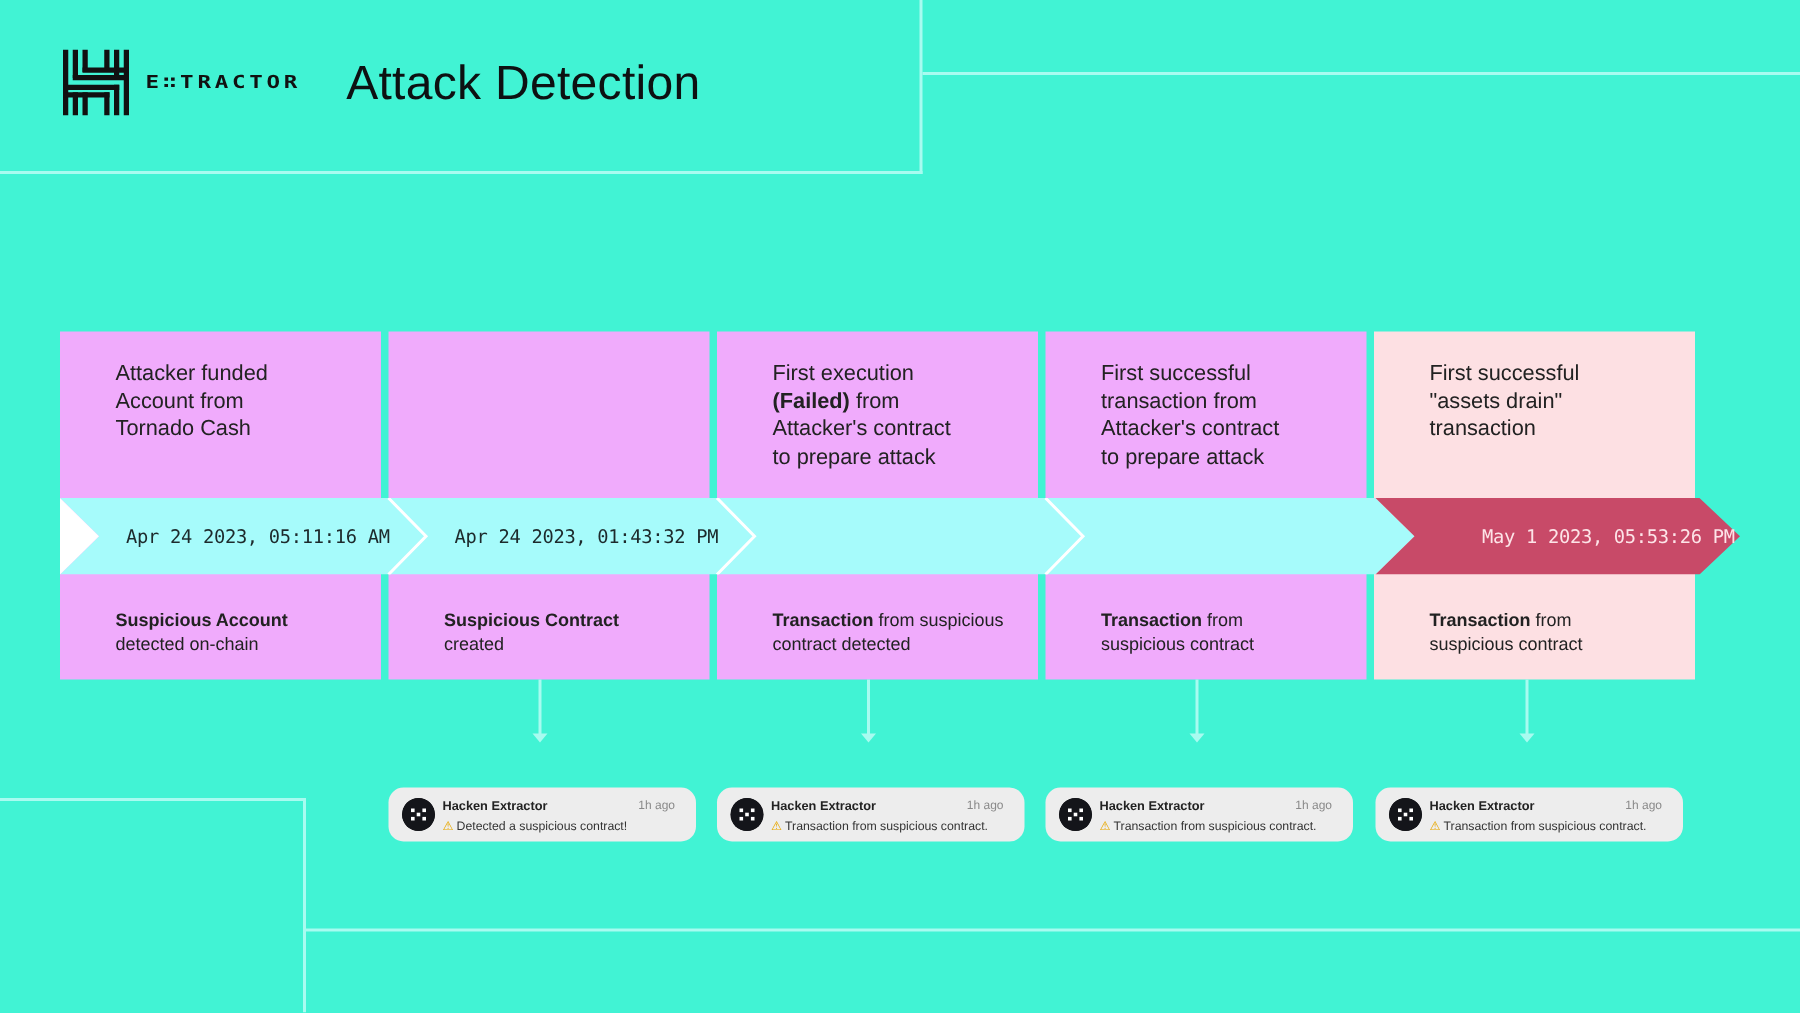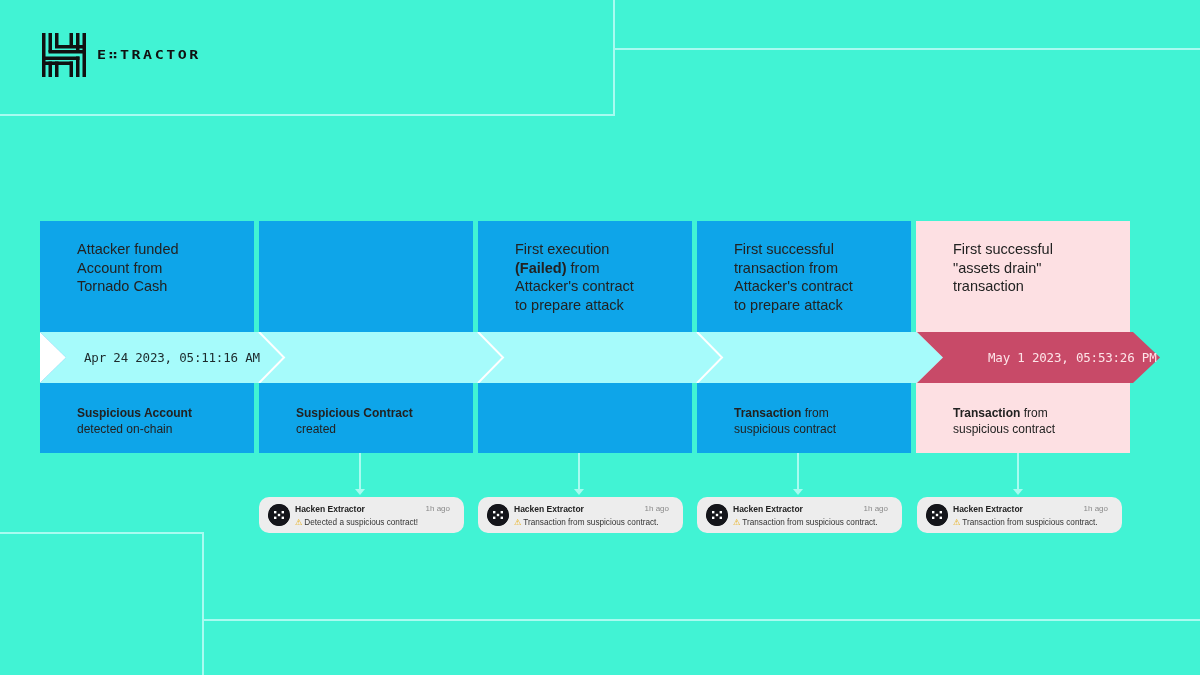--- a/index.html
+++ b/index.html
@@ -2,33 +2,33 @@
 <html><head>
 <meta charset="utf-8">
 <style>
   html, body { margin:0; padding:0; }
   body { width:1200px; height:675px; position:relative; overflow:hidden; background:#41f3d4; font-family:"Liberation Sans", sans-serif; color:#1b1f23; }
   .line { position:absolute; background:#a8fbf0; }
   .header { position:absolute; left:42px; top:33px; height:44px; display:flex; align-items:center; }
   .logo-mark { width:44px; height:44px; }
   .logo-word { margin-left:11px; font-family:"DejaVu Sans Mono", monospace; font-weight:bold; font-size:15px; letter-spacing:2.5px; color:#111; transform:scaleY(0.8); }
   .page-title { margin-left:30px; font-family:"Liberation Sans", sans-serif; font-size:32px; color:#0d1112; letter-spacing:0.2px; }
-  .card { position:absolute; top:221px; width:214px; height:232px; background:#0ea5e9; }
+  .card { position:absolute; top:221px; width:214px; height:232px; background:#f0abfc; }
   .card.alert { background:#fde0e3; }
   .card-top { position:absolute; left:37px; top:19px; font-size:14.5px; line-height:18.7px; color:#222; }
   .card-top b { font-weight:bold; }
   .card-bottom { position:absolute; left:37px; top:184px; font-size:12px; line-height:16px; color:#222; }
   .card-bottom b { font-weight:bold;margin-top:23px; }
   .band { position:absolute; top:332px; height:51px; }
   .band svg { position:absolute; left:0; top:0; }
   .band-date { position:absolute; top:0; height:51px; line-height:51px; font-family:"DejaVu Sans Mono", monospace; font-size:12.5px; color:#1d2a2c; white-space:nowrap; letter-spacing:-0.2px; }
   .band-date.alert { color:#fde4e8;margin-left:28px; }
   .connector { position:absolute; width:2px; background:#a8fbf0; top:453px; height:37px; }
   .connector::after { content:""; position:absolute; left:-4px; bottom:-5px; border-left:5px solid transparent; border-right:5px solid transparent; border-top:6px solid #a8fbf0; }
-  .notif { position:absolute; top:497px; width:205px; height:36px; background:#ededed; border-radius:10px;text-align:right; }
+  .notif { position:absolute; top:525px; width:205px; height:36px; background:#ededed; border-radius:10px;text-align:right; }
   .notif .avatar { position:absolute; left:9px; top:7px; width:22px; height:22px; border-radius:50%; background:#14151a; }
   .notif .title { position:absolute; left:36px; top:7px; font-size:8.5px; font-weight:bold; color:#222; }
   .notif .time { position:absolute; right:14px; top:7px; font-size:8px; color:#8a8a8a; }
   .notif .msg { position:absolute; left:36px; top:20px; font-size:8.2px; color:#333; white-space:nowrap; }
   .notif .warn { color:#e8a800; margin-right:2px; }
 </style>
 </head>
 <body>
 
 <div class="line" style="left:613px;top:0;width:2px;height:116px;"></div>
@@ -51,20 +51,21 @@
       <rect x="6.5" y="17" width="37.5" height="3.5"></rect>
       <rect x="0" y="23.5" width="37.5" height="3.5"></rect>
       <rect x="0" y="28.5" width="31" height="3.5"></rect>
       <rect x="6.5" y="28.5" width="3.5" height="15.5"></rect>
       <rect x="13" y="28.5" width="3.5" height="15.5"></rect>
       <rect x="27.5" y="28.5" width="3.5" height="15.5"></rect>
       <rect x="34" y="23.5" width="3.5" height="20.5"></rect>
     </g>
   </svg>
   <span class="logo-word">E∷TRACTOR</span>
+  <span class="page-title">Attack Detection</span>
 </div>
 
 <div class="card" style="left:40px;">
   <div class="card-top">
     <div>Attacker funded</div>
     <div>Account from</div>
     <div>Tornado Cash</div>
   </div>
   <div class="card-bottom">
     <b>Suspicious Account</b><br>
@@ -78,20 +79,24 @@
     <span>created</span>
   </div>
 </div>
 
 <div class="card" style="left:478px;">
   <div class="card-top">
     <div>First execution</div>
     <div><b>(Failed)</b> from</div>
     <div>Attacker's contract</div>
     <div>to prepare attack</div>
+  </div>
+  <div class="card-bottom">
+    <b>Transaction</b> <span>from suspicious</span><br>
+    <span>contract detected</span>
   </div>
 </div>
 
 <div class="card" style="left:697px;">
   <div class="card-top">
     <div>First successful</div>
     <div>transaction from</div>
     <div>Attacker's contract</div>
     <div>to prepare attack</div>
   </div>
@@ -120,20 +125,21 @@
 
     <polyline points="40,0 66,25.5 40,51" fill="none" stroke="#ffffff" stroke-width="0"></polyline>
     <polygon points="40,0 66,25.5 40,51" fill="#ffffff"></polygon>
     <polyline points="259,0 284,25.5 259,51" fill="none" stroke="#ffffff" stroke-width="2"></polyline>
     <polyline points="478,0 503,25.5 478,51" fill="none" stroke="#ffffff" stroke-width="2"></polyline>
     <polyline points="697,0 722,25.5 697,51" fill="none" stroke="#ffffff" stroke-width="2"></polyline>
 
     <polygon points="917,0 1133,0 1160,25.5 1133,51 917,51 943,25.5" fill="#c84a68"></polygon>
   </svg>
   <span class="band-date" style="left:84px;">Apr 24 2023, 05:11:16 AM</span>
+  <span class="band-date" style="left:303px;">Apr 24 2023, 01:43:32 PM</span>
   <span class="band-date alert" style="left:960px;">May 1 2023, 05:53:26 PM</span>
 </div>
 
 <div class="connector" style="left:359px;"></div>
 <div class="connector" style="left:578px;"></div>
 <div class="connector" style="left:797px;"></div>
 <div class="connector" style="left:1017px;"></div>
 
 <div class="notif" style="left:259px;">
   <svg class="avatar" viewBox="0 0 22 22">

